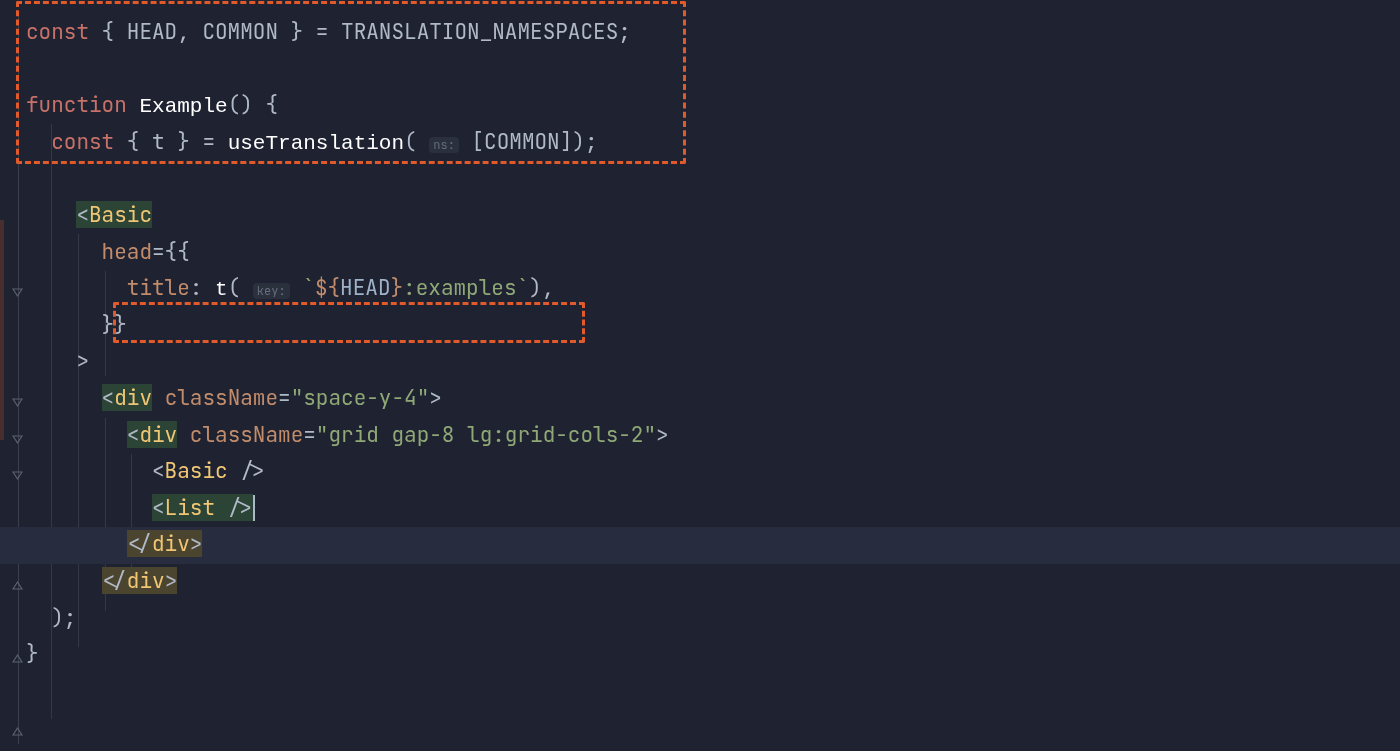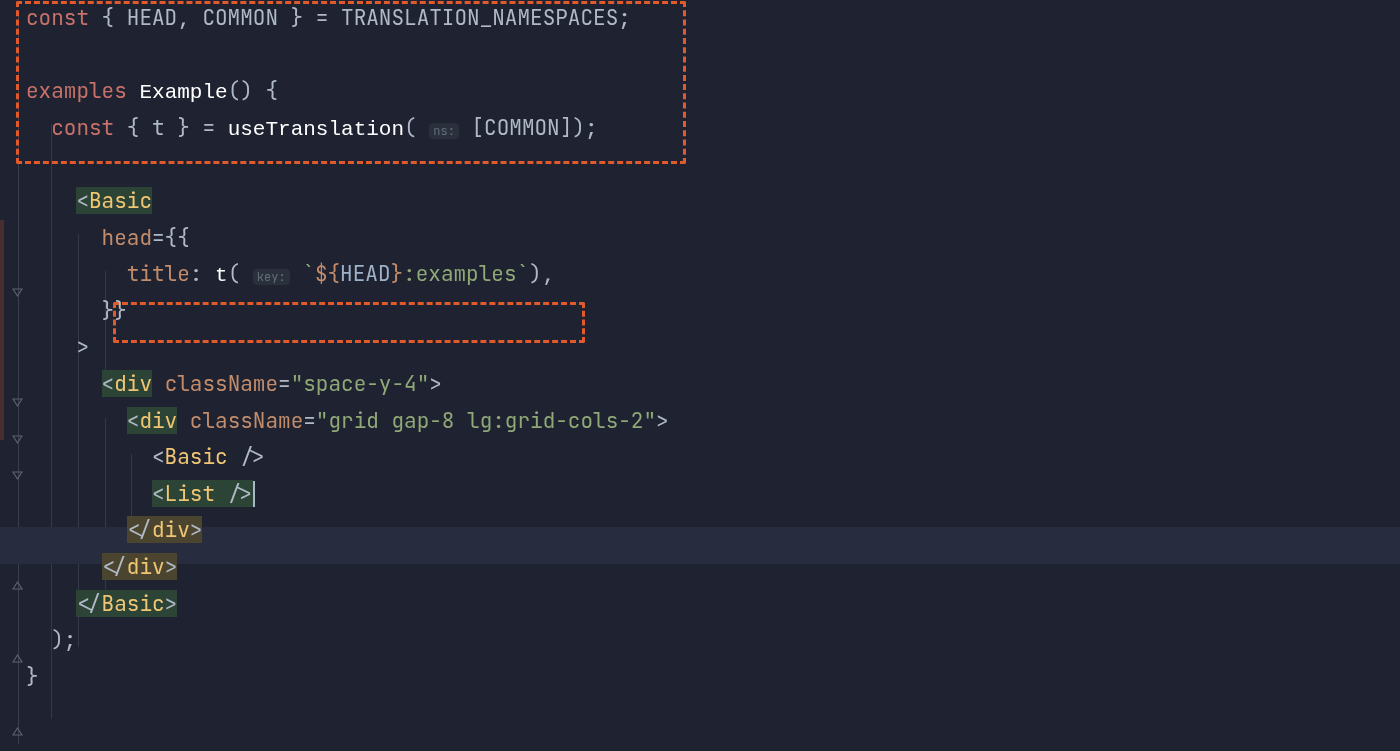--- a/index.html
+++ b/index.html
@@ -9,21 +9,21 @@
     font-size: 21px;
     line-height: 36.6px;
     color: #a9b7c6;
     width: 1400px;
     height: 751px;
     overflow: hidden;
     position: relative;
   }
   .editor {
     position: relative;
-    padding-top: 0;
+    padding-top: 14px;
   }
   .gutter {
     position: absolute;
     left: 0;
     top: 14px;
     width: 25px;
     height: 740px;
   }
   .gutter-line {
     position: absolute;
@@ -142,21 +142,21 @@
 
   <div class="dbox" style="left:16px; top:1px; width:670px; height:163px;"></div>
   <div class="dbox" style="left:113px; top:302px; width:472px; height:41px;"></div>
 
   <div class="code">
 
     <div class="line"><span class="kw">const</span><span> </span><span class="id">{ HEAD, COMMON }</span><span class="pun"> = </span><span class="id">TRANSLATION_NAMESPACES</span><span class="pun">;</span></div>
 
     <div class="line"> </div>
 
-    <div class="line"><span class="kw">examples</span><span> </span><span class="fn">Example</span><span class="pun">() {</span></div>
+    <div class="line"><span class="kw">function</span><span> </span><span class="fn">Example</span><span class="pun">() {</span></div>
 
     <div class="line"><span>  </span><span class="kw">const</span><span> </span><span class="id">{ t }</span><span class="pun"> = </span><span class="fn">useTranslation</span><span class="pun">(</span><span> </span><span class="hint">ns:</span><span> </span><span class="id">[COMMON]</span><span class="pun">);</span></div>
 
     <div class="line"> </div>
 
 
     <div class="line"><span>    </span><span class="pun tagbg">&lt;</span><span class="tag tagbg">Basic</span></div>
 
     <div class="line"><span>      </span><span class="at">head</span><span class="pun">={{</span></div>
 
@@ -171,20 +171,19 @@
     <div class="line"><span>        </span><span class="pun tagbg">&lt;</span><span class="tag tagbg">div</span><span class="pun"> </span><span class="at">className</span><span class="pun">=</span><span class="str">"grid gap-8 lg:grid-cols-2"</span><span class="pun">&gt;</span></div>
 
     <div class="line"><span>          </span><span class="pun">&lt;</span><span class="tag">Basic</span><span class="pun"> /&gt;</span></div>
 
     <div class="line"><span>          </span><span class="pun tagbg">&lt;</span><span class="tag tagbg">List</span><span class="pun tagbg"> /&gt;</span><span class="caret"></span></div>
 
     <div class="line"><span>        </span><span class="pun tagclosebg">&lt;/</span><span class="tag tagclosebg">div</span><span class="pun tagclosebg">&gt;</span></div>
 
     <div class="line"><span>      </span><span class="pun tagclosebg">&lt;/</span><span class="tag tagclosebg">div</span><span class="pun tagclosebg">&gt;</span></div>
 
-    <div class="line"><span>    </span><span class="pun tagbg">&lt;/</span><span class="tag tagbg">Basic</span><span class="pun tagbg">&gt;</span></div>
 
     <div class="line"><span>  </span><span class="pun">);</span></div>
 
     <div class="line"><span class="pun">}</span></div>
 
   </div>
 </div>
 
 </body></html>

